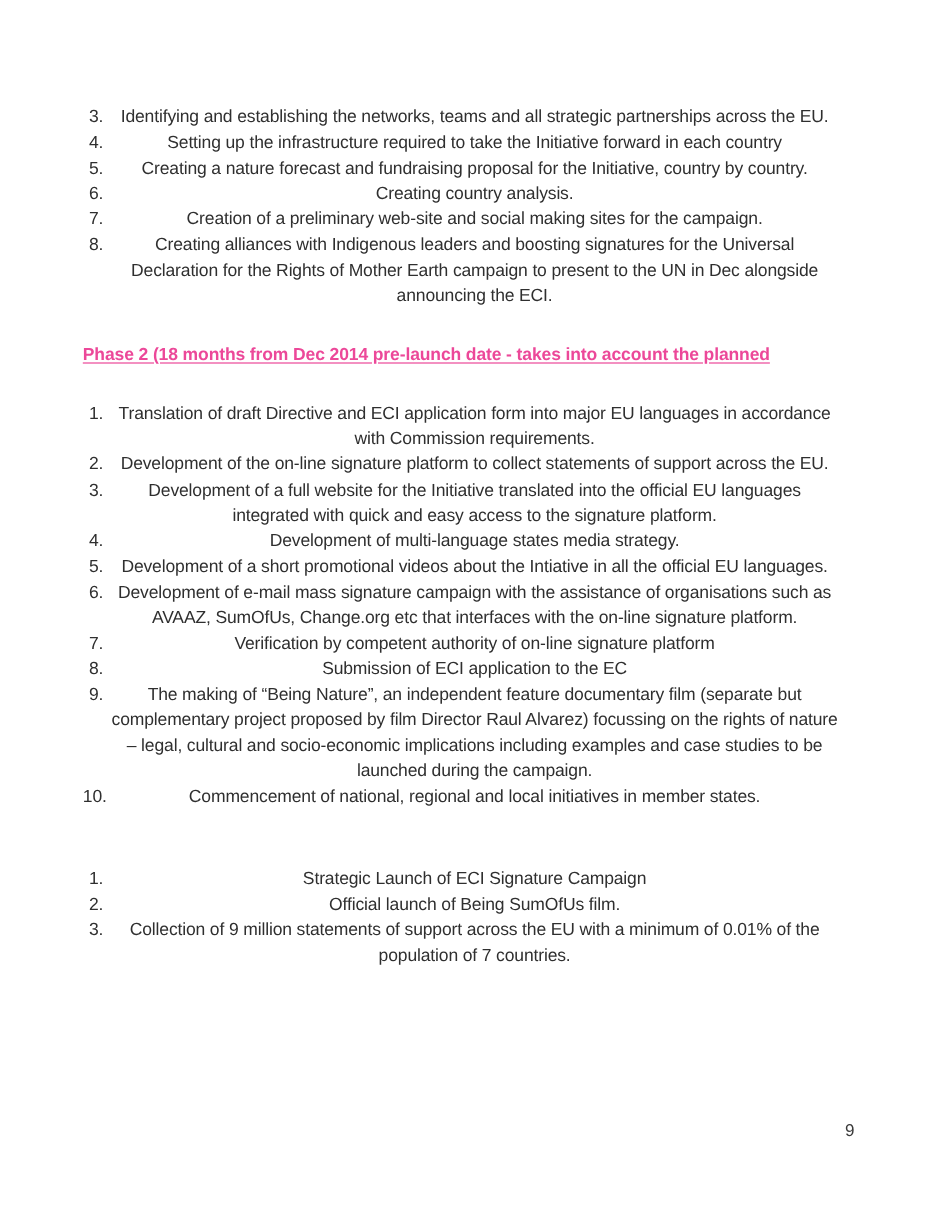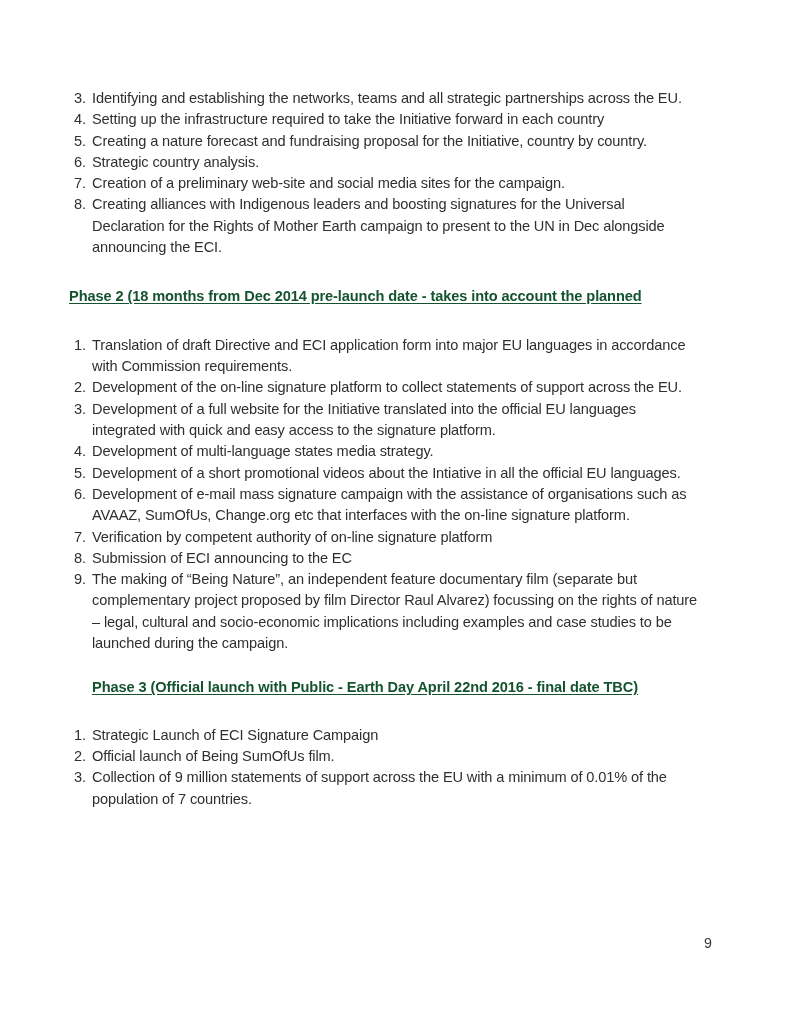--- a/index.html
+++ b/index.html
@@ -53,34 +53,35 @@
     left: 0;
     top: 0;
     width: 17px;
     text-align: right;
     font-size: 14.6px;
     line-height: 21.3px;
     color: #2f2f2f;
   }
   ol.doc-list > li > .li-text {
     display: block;
+    text-align: center;
   }
 
   
   .list-block-1 { margin-top: 0; }
   .list-block-2 { margin-top: 0; }
   .list-block-3 { margin-top: 0; }
 
   
   .phase-heading {
     font-size: 14.6px;
     line-height: 23.5px;
     font-weight: bold;
     letter-spacing: -0.1px;
-    color: #14532d;
+    color: #ec4899;
   }
   .phase-heading .hl {
     text-decoration: underline;
     text-underline-offset: 2px;
   }
   .phase-heading .line2 {
     display: block;
     padding-left: 23px;
   }
 
@@ -119,25 +120,25 @@
       <li>
         <span class="marker">4.</span>
         <span class="li-text">Setting up the infrastructure required to take the Initiative forward in each country</span>
       </li>
       <li>
         <span class="marker">5.</span>
         <span class="li-text">Creating a nature forecast and fundraising proposal for the Initiative, country by country.</span>
       </li>
       <li>
         <span class="marker">6.</span>
-        <span class="li-text">Strategic country analysis.</span>
+        <span class="li-text">Creating country analysis.</span>
       </li>
       <li>
         <span class="marker">7.</span>
-        <span class="li-text">Creation of a preliminary web-site and social media sites for the campaign.</span>
+        <span class="li-text">Creation of a preliminary web-site and social making sites for the campaign.</span>
       </li>
       <li>
         <span class="marker">8.</span>
         <span class="li-text">Creating alliances with Indigenous leaders and boosting signatures for the Universal Declaration for the Rights of Mother Earth campaign to present to the UN in Dec alongside announcing the ECI.</span>
       </li>
     </ol>
 
     <div class="heading-gap-before"></div>
 
     <div class="phase-heading">
@@ -170,33 +171,34 @@
       <li>
         <span class="marker">6.</span>
         <span class="li-text">Development of e-mail mass signature campaign with the assistance of organisations such as AVAAZ, SumOfUs, Change.org etc that interfaces with the on-line signature platform.</span>
       </li>
       <li>
         <span class="marker">7.</span>
         <span class="li-text">Verification by competent authority of on-line signature platform</span>
       </li>
       <li>
         <span class="marker">8.</span>
-        <span class="li-text">Submission of ECI announcing to the EC</span>
+        <span class="li-text">Submission of ECI application to the EC</span>
       </li>
       <li>
         <span class="marker">9.</span>
         <span class="li-text">The making of “Being Nature”, an independent feature documentary film (separate but complementary project proposed by film Director Raul Alvarez) focussing on the rights of nature – legal, cultural and socio-economic implications including examples and case studies to be launched during the campaign.</span>
       </li>
+      <li>
+        <span class="marker">10.</span>
+        <span class="li-text">Commencement of national, regional and local initiatives in member states.</span>
+      </li>
     </ol>
 
     <div class="phase3-gap-before"></div>
 
-    <div class="phase-heading phase3-heading">
-      <span class="hl">Phase 3 (Official launch with Public - Earth Day April 22nd 2016 - final date TBC)</span>
-    </div>
 
     <div class="phase3-gap-after"></div>
 
     <ol class="doc-list list-block-3">
       <li>
         <span class="marker">1.</span>
         <span class="li-text">Strategic Launch of ECI Signature Campaign</span>
       </li>
       <li>
         <span class="marker">2.</span>

